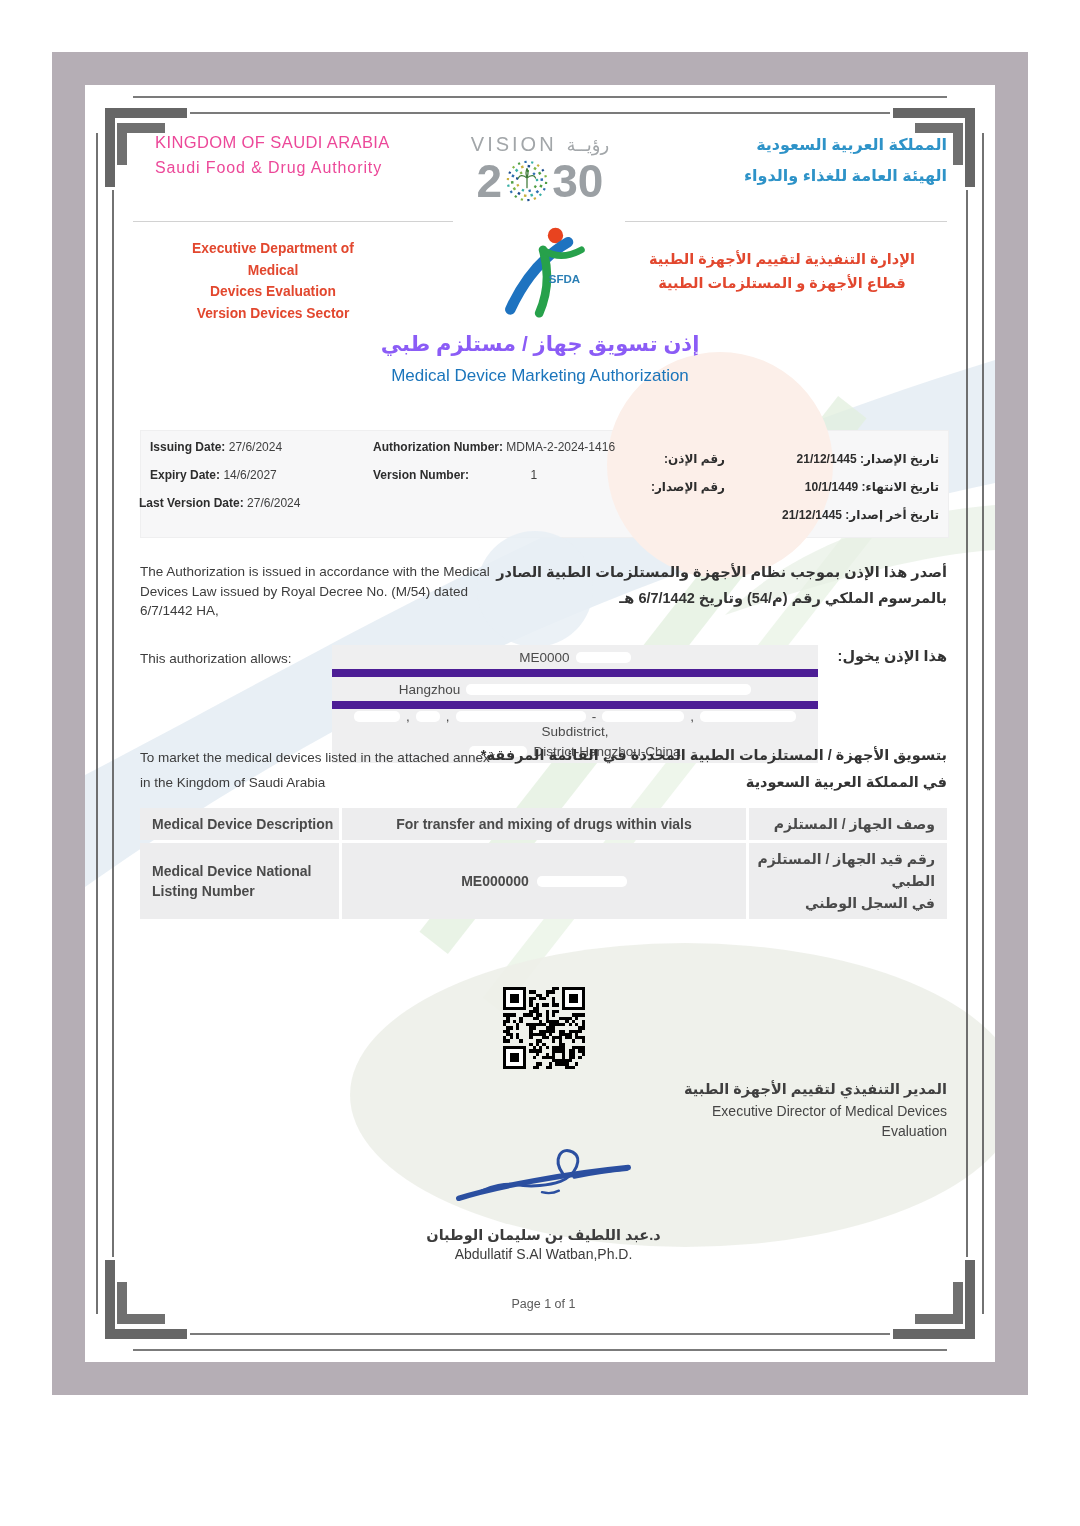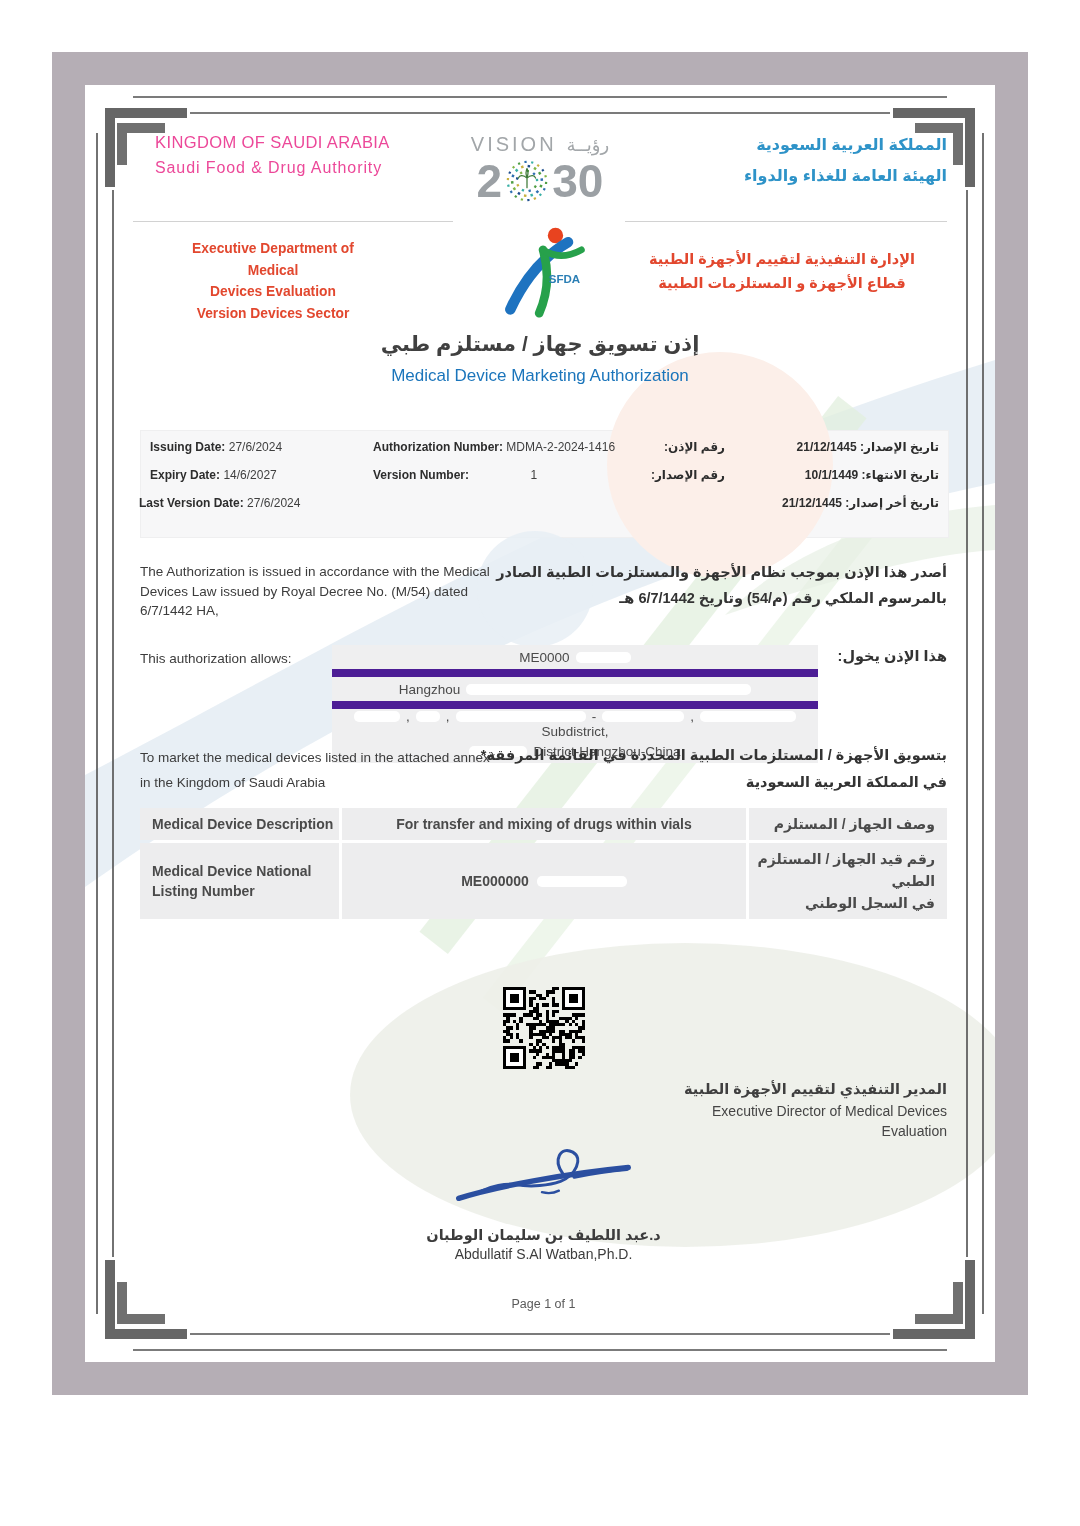--- a/index.html
+++ b/index.html
@@ -21,27 +21,27 @@
   .org-ar{right:48px;top:44px;width:300px;text-align:right;direction:rtl;color:#2e93c8;font-weight:bold;font-size:16px;line-height:31px;}
   .vision{left:370px;top:48px;width:170px;text-align:center;color:#a2a6a9;}
   .vision .line1{display:flex;justify-content:center;align-items:baseline;gap:10px;font-size:20px;letter-spacing:3px;}
   .vision .ar{font-size:18px;letter-spacing:0;direction:rtl;}
   .vision .line2{display:flex;justify-content:center;align-items:center;gap:2px;font-size:46px;font-weight:bold;color:#9ba0a4;line-height:50px;}
   .divider{position:absolute;top:136px;height:1px;background:#d2d2d2;}
   .dept-en{left:88px;top:153px;width:200px;text-align:center;color:#e2472e;font-weight:bold;font-size:13.8px;line-height:21.5px;}
   .dept-ar{right:48px;top:162px;width:330px;text-align:center;direction:rtl;color:#e2472e;font-weight:bold;font-size:14.5px;line-height:24px;}
   .sfda{left:410px;top:138px;width:96px;height:96px;}
   
-  .title-ar{left:0;top:247px;width:100%;text-align:center;direction:rtl;color:#404040;font-weight:bold;font-size:21px;}
+  .title-ar{left:0;top:247px;width:100%;text-align:center;direction:rtl;color:#8b5cf6;font-weight:bold;font-size:21px;}
   .title-en{left:0;top:281px;width:100%;text-align:center;color:#1b75bb;font-size:17px;}
   
   .band{left:55px;top:345px;width:807px;height:106px;background:#f7f7f8;border:1px solid #efeff0;z-index:2;position:absolute;}
   .f-line{position:absolute;font-size:12px;color:#3f3f3f;white-space:nowrap;}
   .f-label{font-weight:bold;color:#2d2d2d;}
-  .f-ar{direction:rtl;font-weight:bold;color:#2d2d2d;}
+  .f-ar{direction:rtl;font-weight:bold;color:#2d2d2d;margin-top:12px;}
   
   .law-en{left:55px;top:477px;width:350px;font-size:13.5px;color:#3c3c3c;line-height:19.5px;}
   .law-ar{right:48px;top:474px;width:470px;text-align:right;direction:rtl;font-weight:bold;font-size:14.5px;color:#333;line-height:26px;}
   .allows-en{left:55px;top:566px;font-size:13.5px;color:#3c3c3c;}
   .allows-ar{right:48px;top:563px;direction:rtl;font-weight:bold;font-size:14.5px;color:#333;}
   
   .entity-box{left:247px;top:560px;width:486px;background:#efeff0;}
   .entity-row{display:flex;justify-content:center;align-items:center;column-gap:6px;min-height:24px;font-size:13.5px;color:#4a4a4a;flex-wrap:wrap;padding:0 6px;}
   .entity-row + .entity-row{border-top:8px solid #4c1d95;}
   .entity-row:nth-child(4){border-top:none;}

